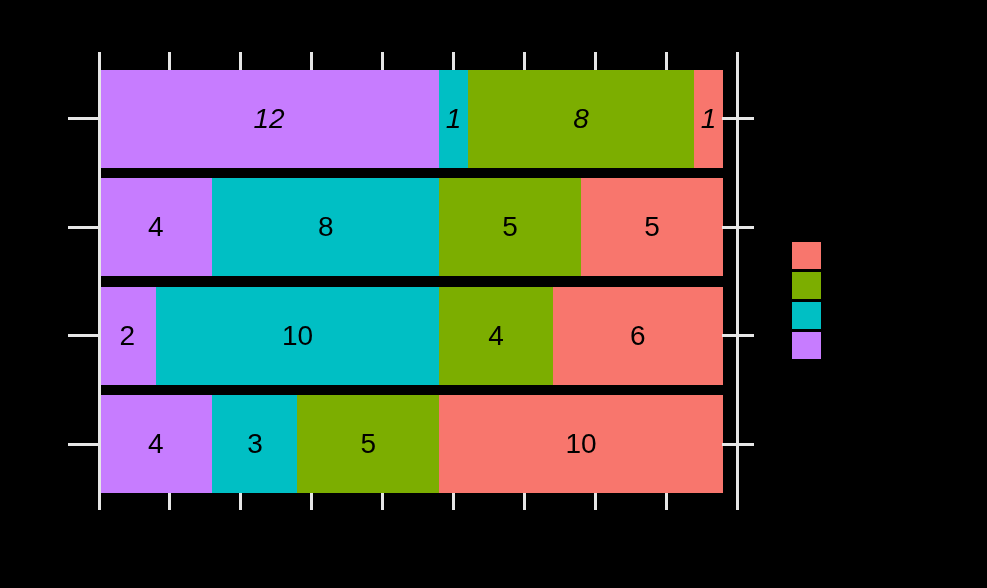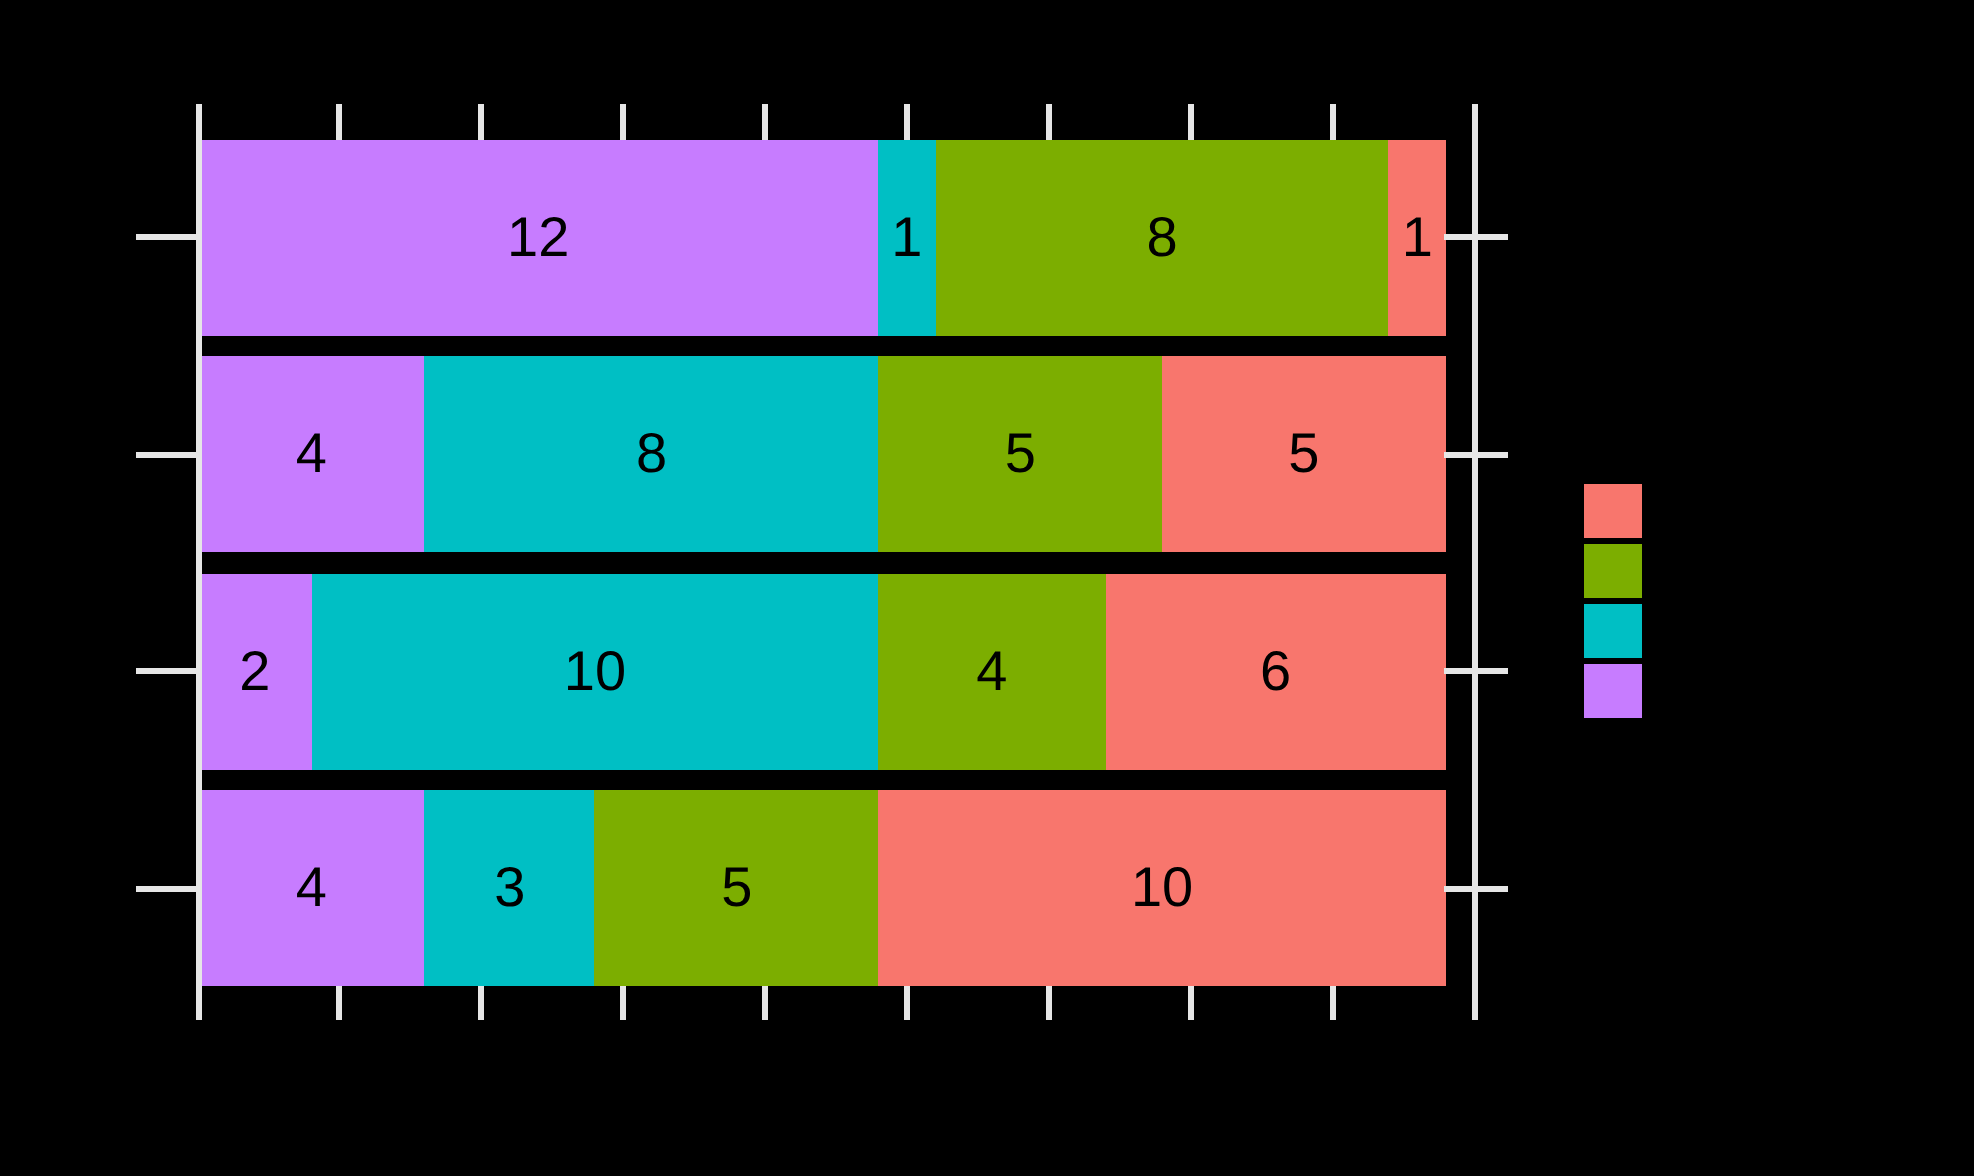--- a/index.html
+++ b/index.html
@@ -44,21 +44,21 @@
   .legend-swatch {
     width: 29px; height: 27px;
     margin-bottom: 3px;
   }
 </style>
 </head>
 <body>
 
 <div id="canvas">
   <div id="plot">
-      <div class="bar-row" style="top: 0px; height: 97.875px;">
+      <div class="bar-row" style="top: 0px; height: 97.875px; font-style: italic;">
         <div class="seg" style="width: 340.267px; background: rgb(199, 124, 255); color: rgb(0, 0, 0);">12</div>
         <div class="seg" style="width: 28.3556px; background: rgb(0, 191, 196); color: rgb(0, 0, 0);">1</div>
         <div class="seg" style="width: 226.844px; background: rgb(124, 174, 0); color: rgb(0, 0, 0);">8</div>
         <div class="seg" style="width: 28.3556px; background: rgb(248, 118, 109); color: rgb(0, 0, 0);">1</div>
       </div>
       <div class="bar-row" style="top: 108.375px; height: 97.875px;">
         <div class="seg" style="width: 113.422px; background: rgb(199, 124, 255); color: rgb(0, 0, 0);">4</div>
         <div class="seg" style="width: 226.844px; background: rgb(0, 191, 196); color: rgb(0, 0, 0);">8</div>
         <div class="seg" style="width: 141.778px; background: rgb(124, 174, 0); color: rgb(0, 0, 0);">5</div>
         <div class="seg" style="width: 141.778px; background: rgb(248, 118, 109); color: rgb(0, 0, 0);">5</div>

